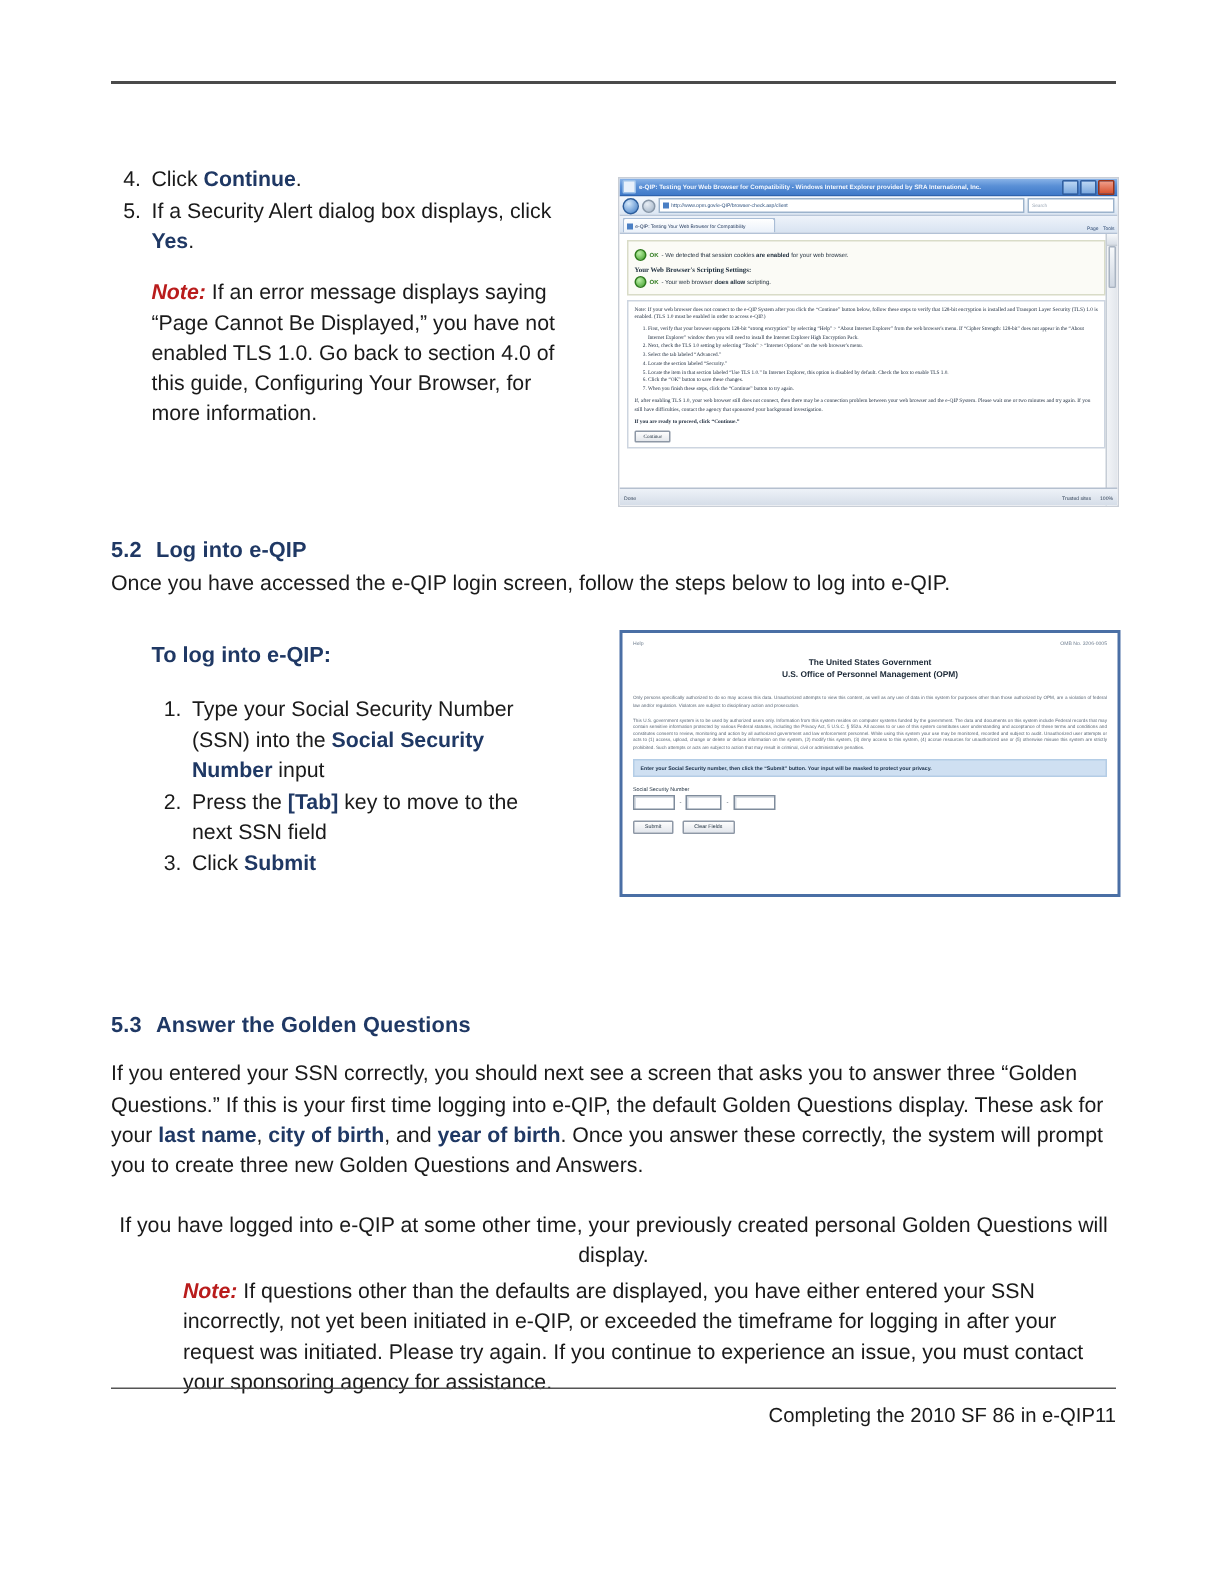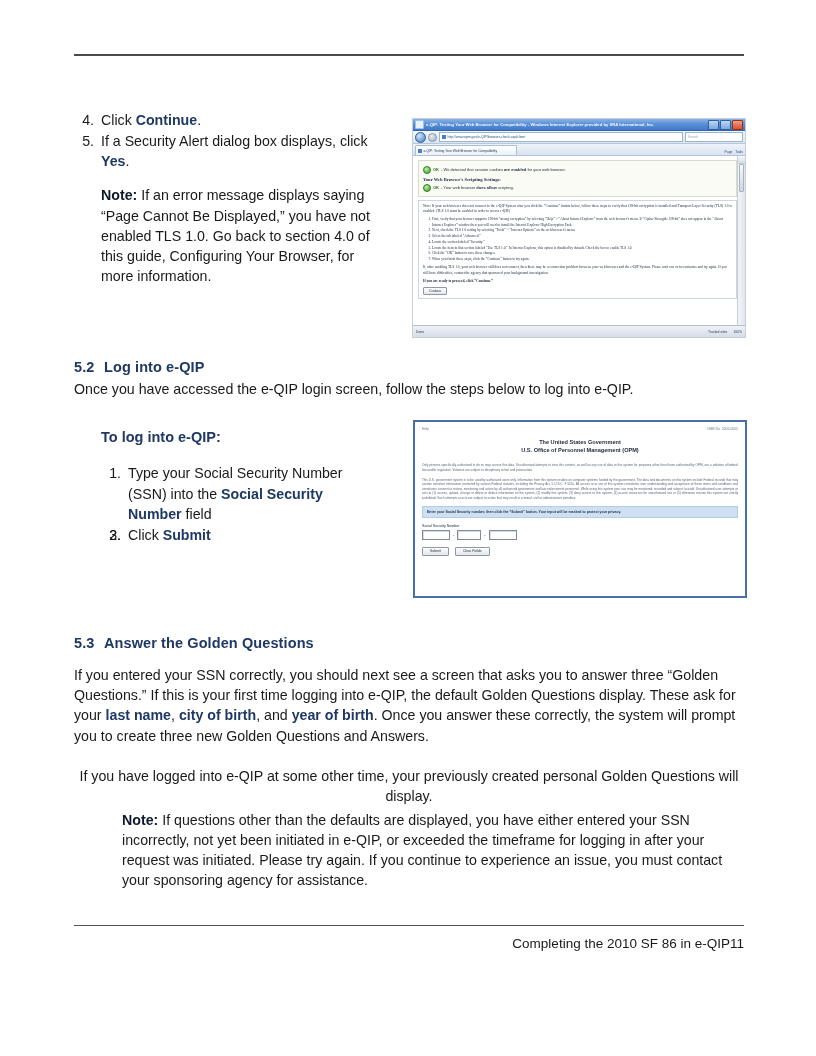--- a/index.html
+++ b/index.html
@@ -63,21 +63,21 @@
 
   p.body {
     font-size: 14.2px;
     line-height: 1.42;
     margin: 0;
     color: #1a1a1a;
     text-align: left;
   }
 
   b.blue { color: #1f3864; font-weight: bold; }
-  .notelabel { color: #0f172a; font-weight: bold; }
+  .notelabel { color: #b91c1c; font-weight: bold; font-style: italic; }
 
   
   ol.steps {
     margin: 0;
     padding: 0;
     list-style: none;
     font-size: 14.2px;
     line-height: 1.42;
   }
   ol.steps > li {
@@ -356,24 +356,25 @@
 
     <p class="body" style="margin-top:4px;">Once you have accessed the e-QIP login screen, follow the steps below to log into e-QIP.</p>
 
     <div style="margin:30px 0 0 27px;font-size:14.5px;font-weight:bold;color:#1f3864;">
       <span>To log into e-QIP:</span>
     </div>
 
     <ol class="steps" style="width:250px;margin:18px 0 0 27px;">
       <li>
         <span class="marker">1.</span>
-        <span><span>Type your Social Security Number (SSN) into the </span><b class="blue">Social Security Number</b><span> field</span></span>
+        <span><span>Type your Social Security Number (SSN) into the </span><b class="blue">Social Security Number</b><span> input</span></span>
       </li>
       <li>
         <span class="marker">2.</span>
+        <span><span>Press the </span><b class="blue">[Tab]</b><span> key to move to the next SSN field</span></span>
       </li>
       <li>
         <span class="marker">3.</span>
         <span><span>Click </span><b class="blue">Submit</b><span></span></span>
       </li>
     </ol>
 
     <h2 class="section" style="margin-top:90px;">
       <span class="num">5.3</span><span>Answer the Golden Questions</span>
     </h2>

